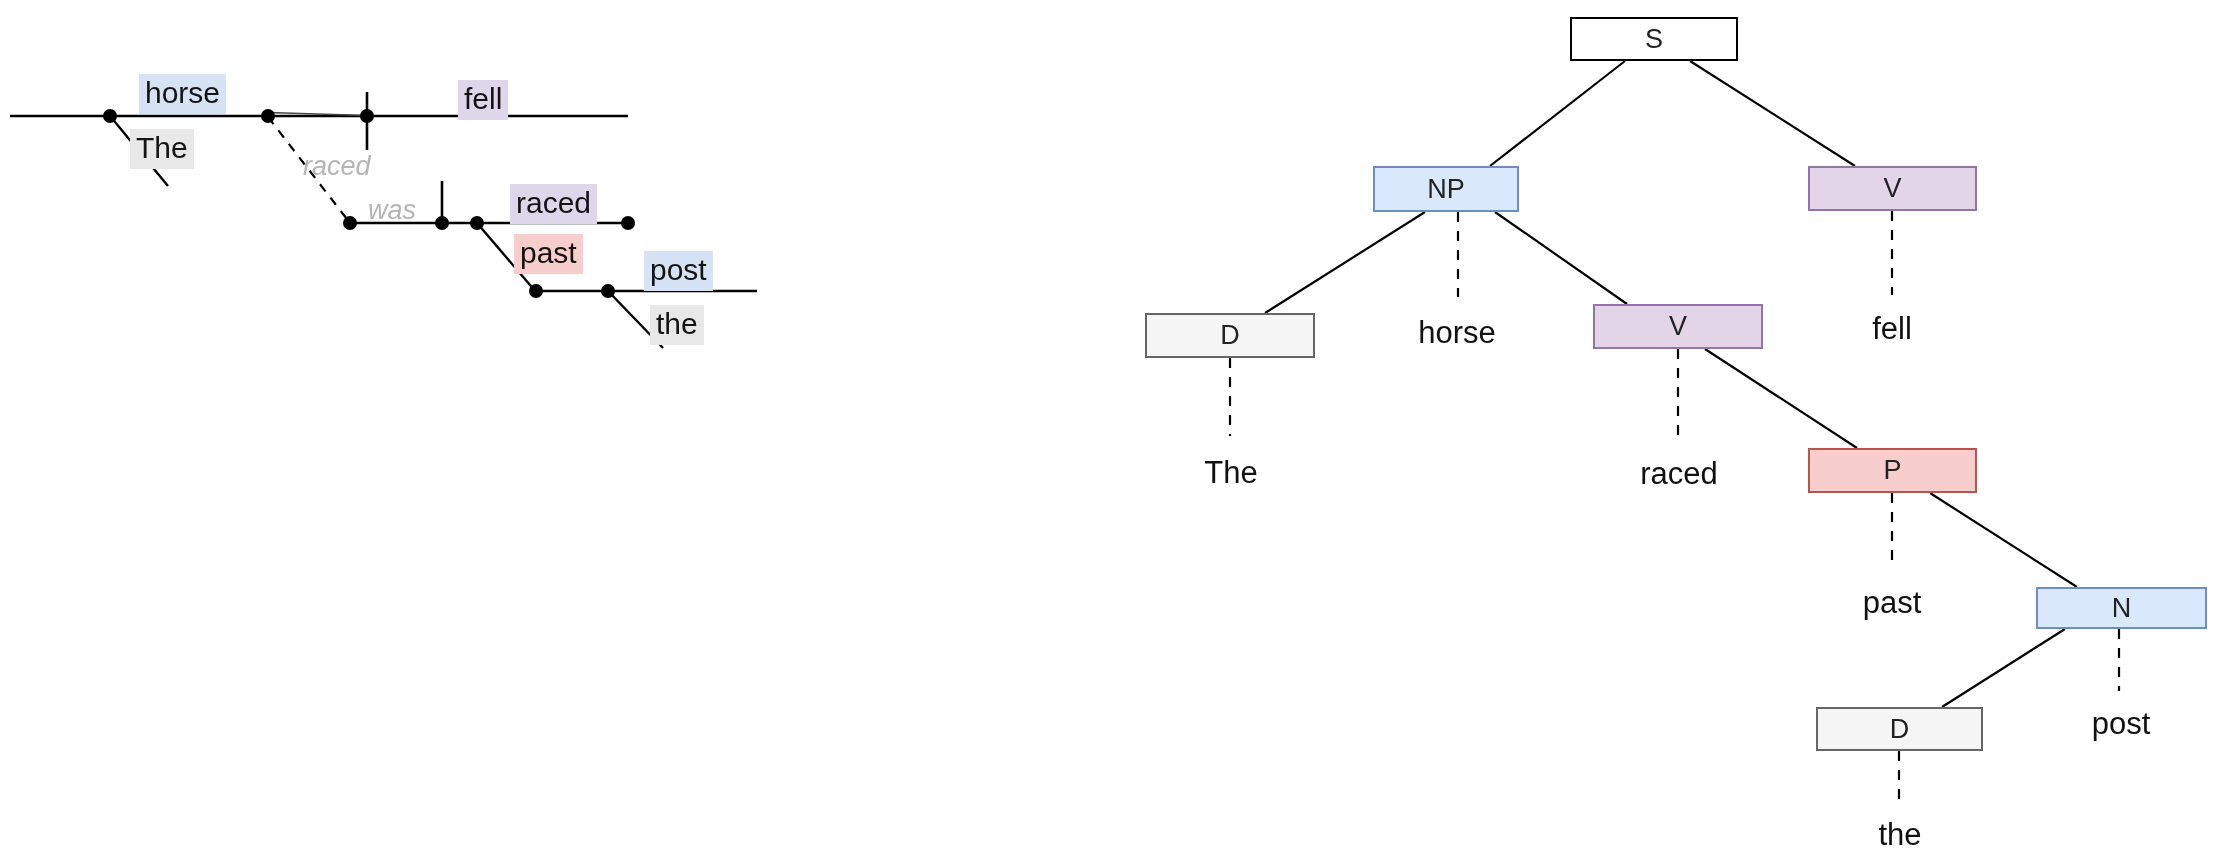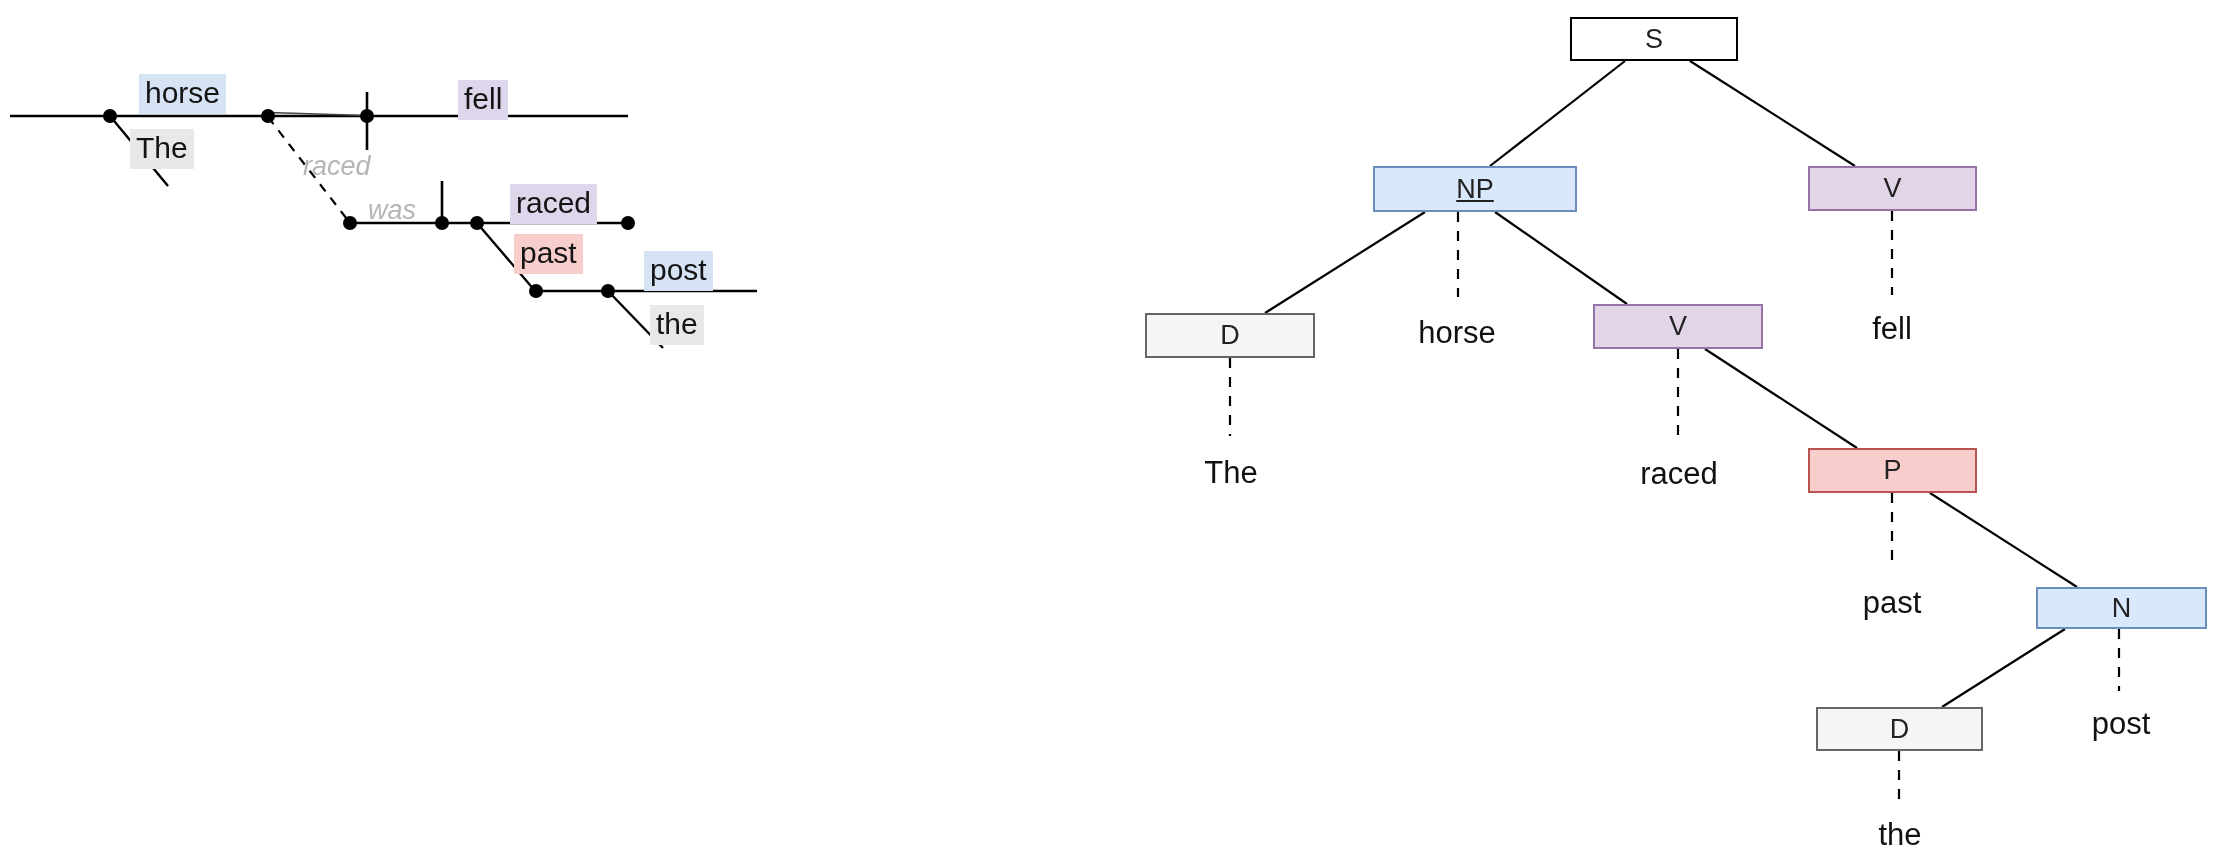--- a/index.html
+++ b/index.html
@@ -94,21 +94,21 @@
   <div class="sd-word hl-purple" style="left:458px; top:80px;">fell</div>
   <div class="sd-word hl-gray" style="left:130px; top:129px;">The</div>
   <div class="ghost" style="left:303px; top:151px;">raced</div>
   <div class="ghost" style="left:368px; top:195px;">was</div>
   <div class="sd-word hl-purple" style="left:510px; top:184px;">raced</div>
   <div class="sd-word hl-pink" style="left:514px; top:234px;">past</div>
   <div class="sd-word hl-blue" style="left:644px; top:251px;">post</div>
   <div class="sd-word hl-gray" style="left:650px; top:305px;">the</div>
 
   <div class="tnode st-white" style="left:1570px; top:17px;  width:168px; height:44px;">S</div>
-  <div class="tnode st-blue" style="left:1373px; top:166px; width:204px; height:46px;text-decoration:underline;">NP</div>
+  <div class="tnode st-blue" style="left:1373px; top:166px; width:146px; height:46px;">NP</div>
   <div class="tnode st-purple" style="left:1808px; top:166px; width:169px; height:45px;">V</div>
   <div class="tnode st-gray" style="left:1145px; top:313px; width:170px; height:45px;">D</div>
   <div class="tnode st-purple" style="left:1593px; top:304px; width:170px; height:45px;">V</div>
   <div class="tnode st-red" style="left:1808px; top:448px; width:169px; height:45px;">P</div>
   <div class="tnode st-blue" style="left:2036px; top:587px; width:171px; height:42px;">N</div>
   <div class="tnode st-gray" style="left:1816px; top:707px; width:167px; height:44px;">D</div>
 
   <div class="tword" style="left:1457px; top:315px;">horse</div>
   <div class="tword" style="left:1892px; top:311px;">fell</div>
   <div class="tword" style="left:1231px; top:455px;">The</div>

